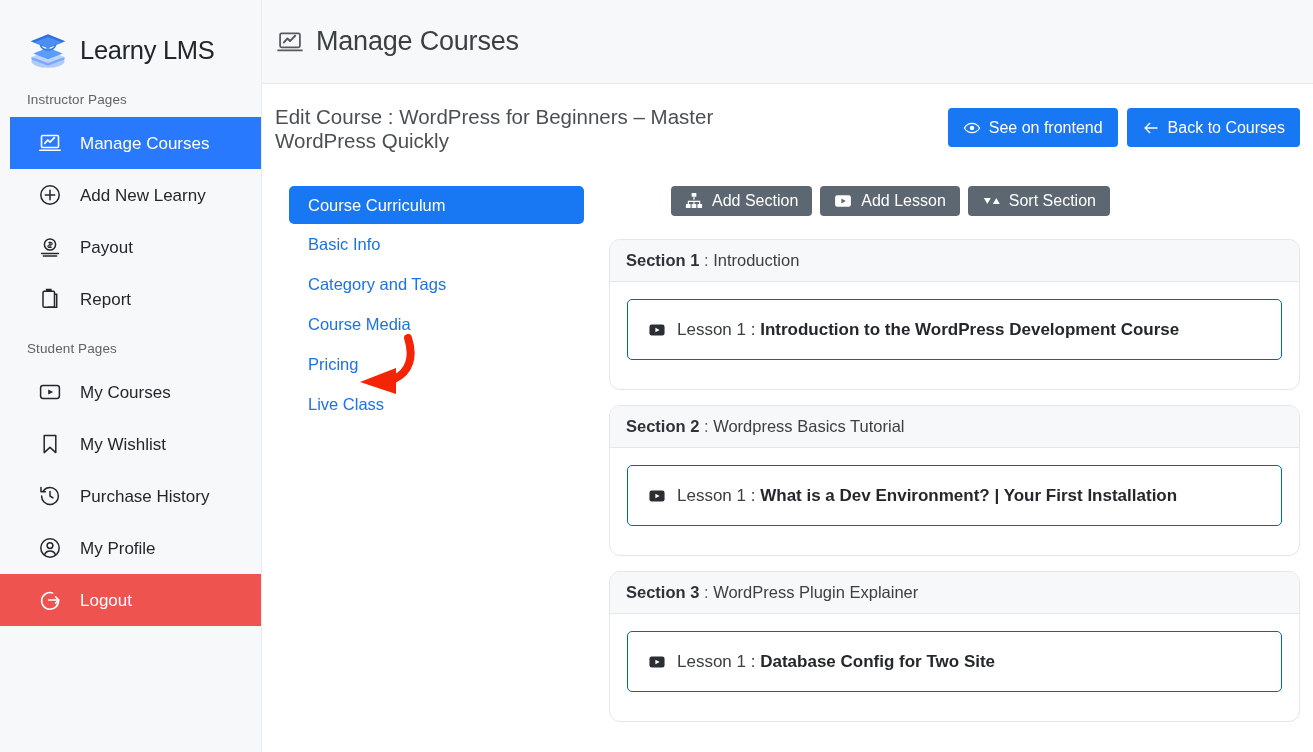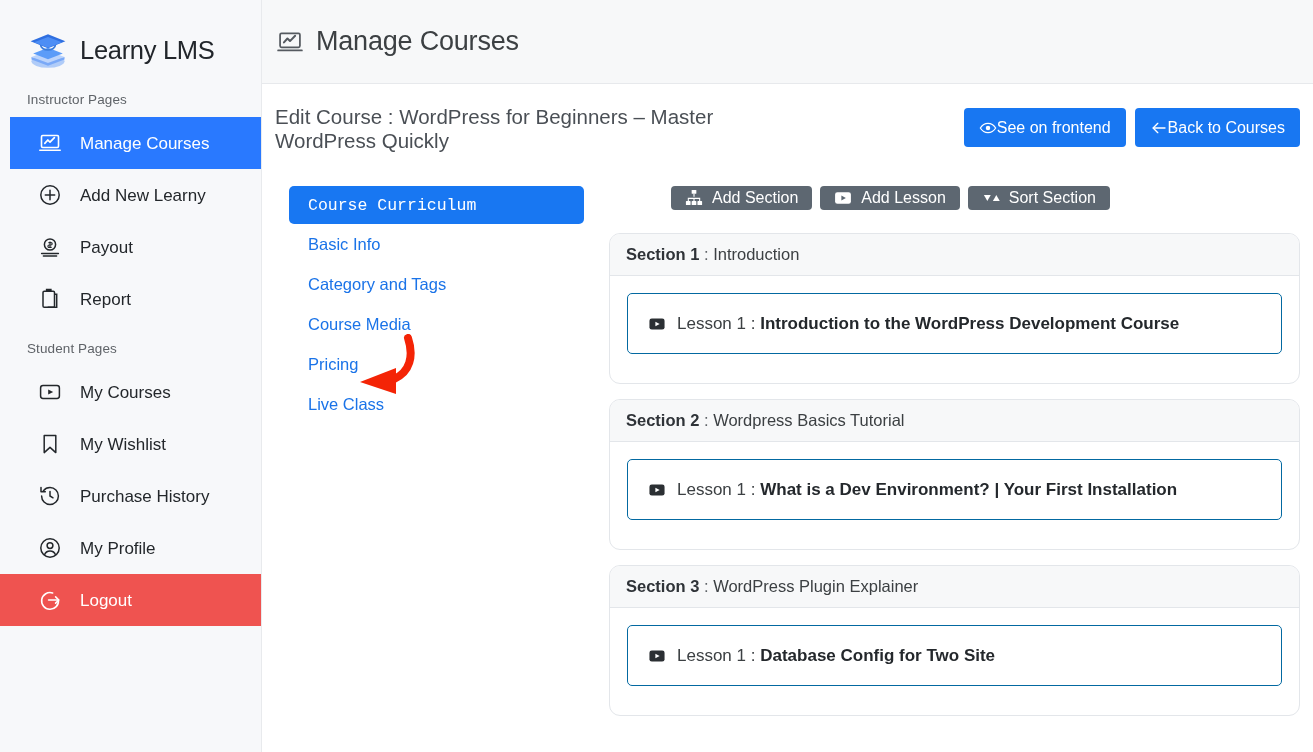--- a/index.html
+++ b/index.html
@@ -75,58 +75,57 @@
   .course-title {
     font-size: 20.5px; color: #4a4f55; line-height: 1.18;
     max-width: 470px; font-weight: 400;
   }
   .head-actions { display: flex; gap: 9px; padding-top: 3px; }
   .btn-blue {
     background: #1877f2; color: #fff; border: none;
     border-radius: 4px; height: 39px;
     padding: 0 15px;
     font-size: 16px; font-family: inherit;
-    display: inline-flex; align-items: center; 
+    display: inline-flex; align-items: center; gap: 8px;
     cursor: pointer; white-space: nowrap;
   }
 
   .body-cols { display: flex; padding: 33px 0 0 0; }
 
   
   .tabcol { width: 345px; flex: 0 0 345px; padding-left: 27px; position: relative; }
   .tab-pill {
     background: #1877f2; color: #fff;
     border-radius: 5px;
     height: 38px; width: 295px;
     display: flex; align-items: center;
     padding-left: 19px;
     font-size: 16.5px;
     cursor: pointer;
-    font-family: Liberation Mono, monospace;
   }
   .tab-link {
     color: #1a73e8; font-size: 16.5px;
     height: 40px; display: flex; align-items: center;
     padding-left: 19px; cursor: pointer;
   }
 
   
   .arrow-annot {
     position: absolute;
     left: 84px; top: 148px;
     width: 80px; height: 70px;
     pointer-events: none;
   }
 
   
   .curriculum { flex: 1 1 auto; padding-right: 13px; }
   .toolbar { display: flex; gap: 8px; padding-left: 64px; margin-bottom: 23px; }
   .btn-gray {
     background: #5d6771; color: #fff; border: none;
-    border-radius: 4px; height: 24px; padding: 8px 14px;
+    border-radius: 4px; height: 30px; padding: 8px 14px;
     font-size: 16px; font-family: inherit;
     display: inline-flex; align-items: center; gap: 9px;
     cursor: pointer; white-space: nowrap;
   }
   .btn-gray .ic, .btn-blue .ic { width: 18px; height: 18px; display:block; }
 
   .section-card {
     margin-left: 2px;
     background: #fff;
     border: 1px solid #e3e6ea;

